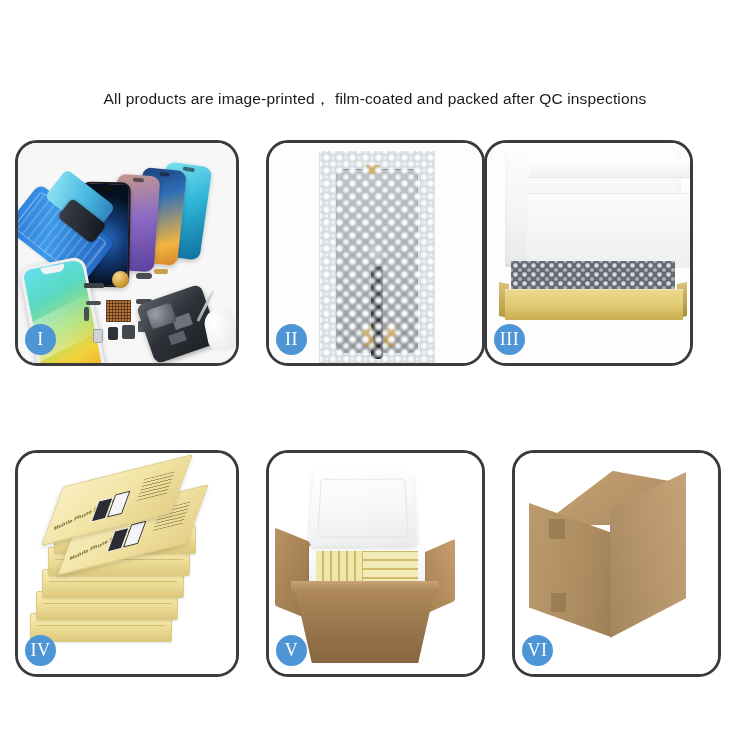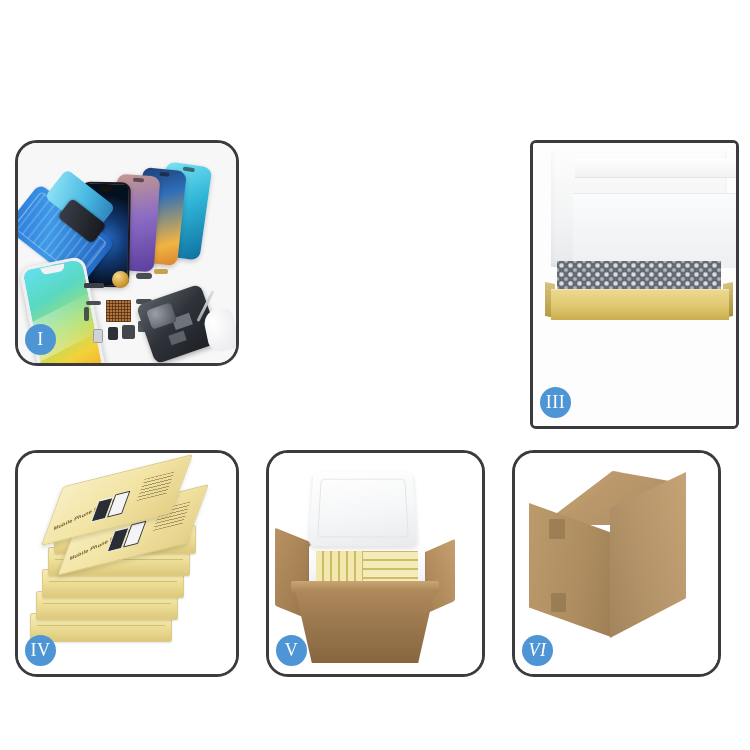--- a/index.html
+++ b/index.html
@@ -64,24 +64,24 @@
   }
   .card .stage {
     position: absolute;
     left: 0; top: 0;
     width: 100%; height: 100%;
     overflow: hidden;
   }
   
   #card-1 { left: 15px;  top: 140px; width: 224px; height: 226px; }
   #card-2 { left: 266px; top: 140px; width: 219px; height: 226px; }
-  #card-3 { left: 530px; top: 140px; width: 209px; height: 289px; border-radius: 6px; }
+  #card-3 { left: 484px; top: 140px; width: 209px; height: 226px; }
   #card-4 { left: 15px;  top: 450px; width: 224px; height: 227px; }
   #card-5 { left: 266px; top: 450px; width: 219px; height: 227px; }
-  #card-6 { left: 512px; top: 450px; width: 209px; height: 227px; font-style: italic; }
+  #card-6 { left: 512px; top: 450px; width: 209px; height: 227px; }
 
   
   .badge {
     position: absolute;
     left: 7px;
     bottom: 8px;
     width: 31px;
     height: 31px;
     border-radius: 50%;
     background: #4d95d4;
@@ -491,20 +491,21 @@
     background: rgba(140,112,72,.58);
     border-radius: 1px;
   }
 
   .zz { position:absolute; }
 </style>
 </head>
 <body>
 
 <div id="header">
+  <div id="page-subtitle">All products are image-printed， film-coated and packed after QC inspections</div>
 </div>
 
 <div id="grid">
 
   <div class="card" id="card-1">
     <div class="stage">
       <div class="p1-bg"></div>
 
       <div class="p1-phone p1-ph-a"></div>
       <div class="p1-phone p1-ph-b"></div>
@@ -532,20 +533,35 @@
       <div class="p1-part zz" style="left:132px;top:176px;width:10px;height:12px;background:#6d737a;"></div>
 
       <div class="p1-shell"></div>
       <div class="p1-tweezer"></div>
       <div class="p1-hand"></div>
 
       <div class="badge">I</div>
     </div>
   </div>
 
+  <div class="card" id="card-2">
+    <div class="stage">
+      <div class="p2-bg"></div>
+      <div class="p2-pouch">
+        <div class="p2-inner">
+          <div class="p2-cable"></div>
+          <div class="p2-conn-l"></div>
+          <div class="p2-conn-r"></div>
+        </div>
+        <div class="p2-tape"></div>
+        <div class="p2-bubbles"></div>
+      </div>
+      <div class="badge">II</div>
+    </div>
+  </div>
 
   <div class="card" id="card-3">
     <div class="stage">
       <div class="p3-bg"></div>
       <div class="p3-lid">
         <div class="p3-lid-fold"></div>
         <div class="p3-lid-in"></div>
       </div>
       <div class="p3-wrap"></div>
       <div class="p3-tray-left"></div>

